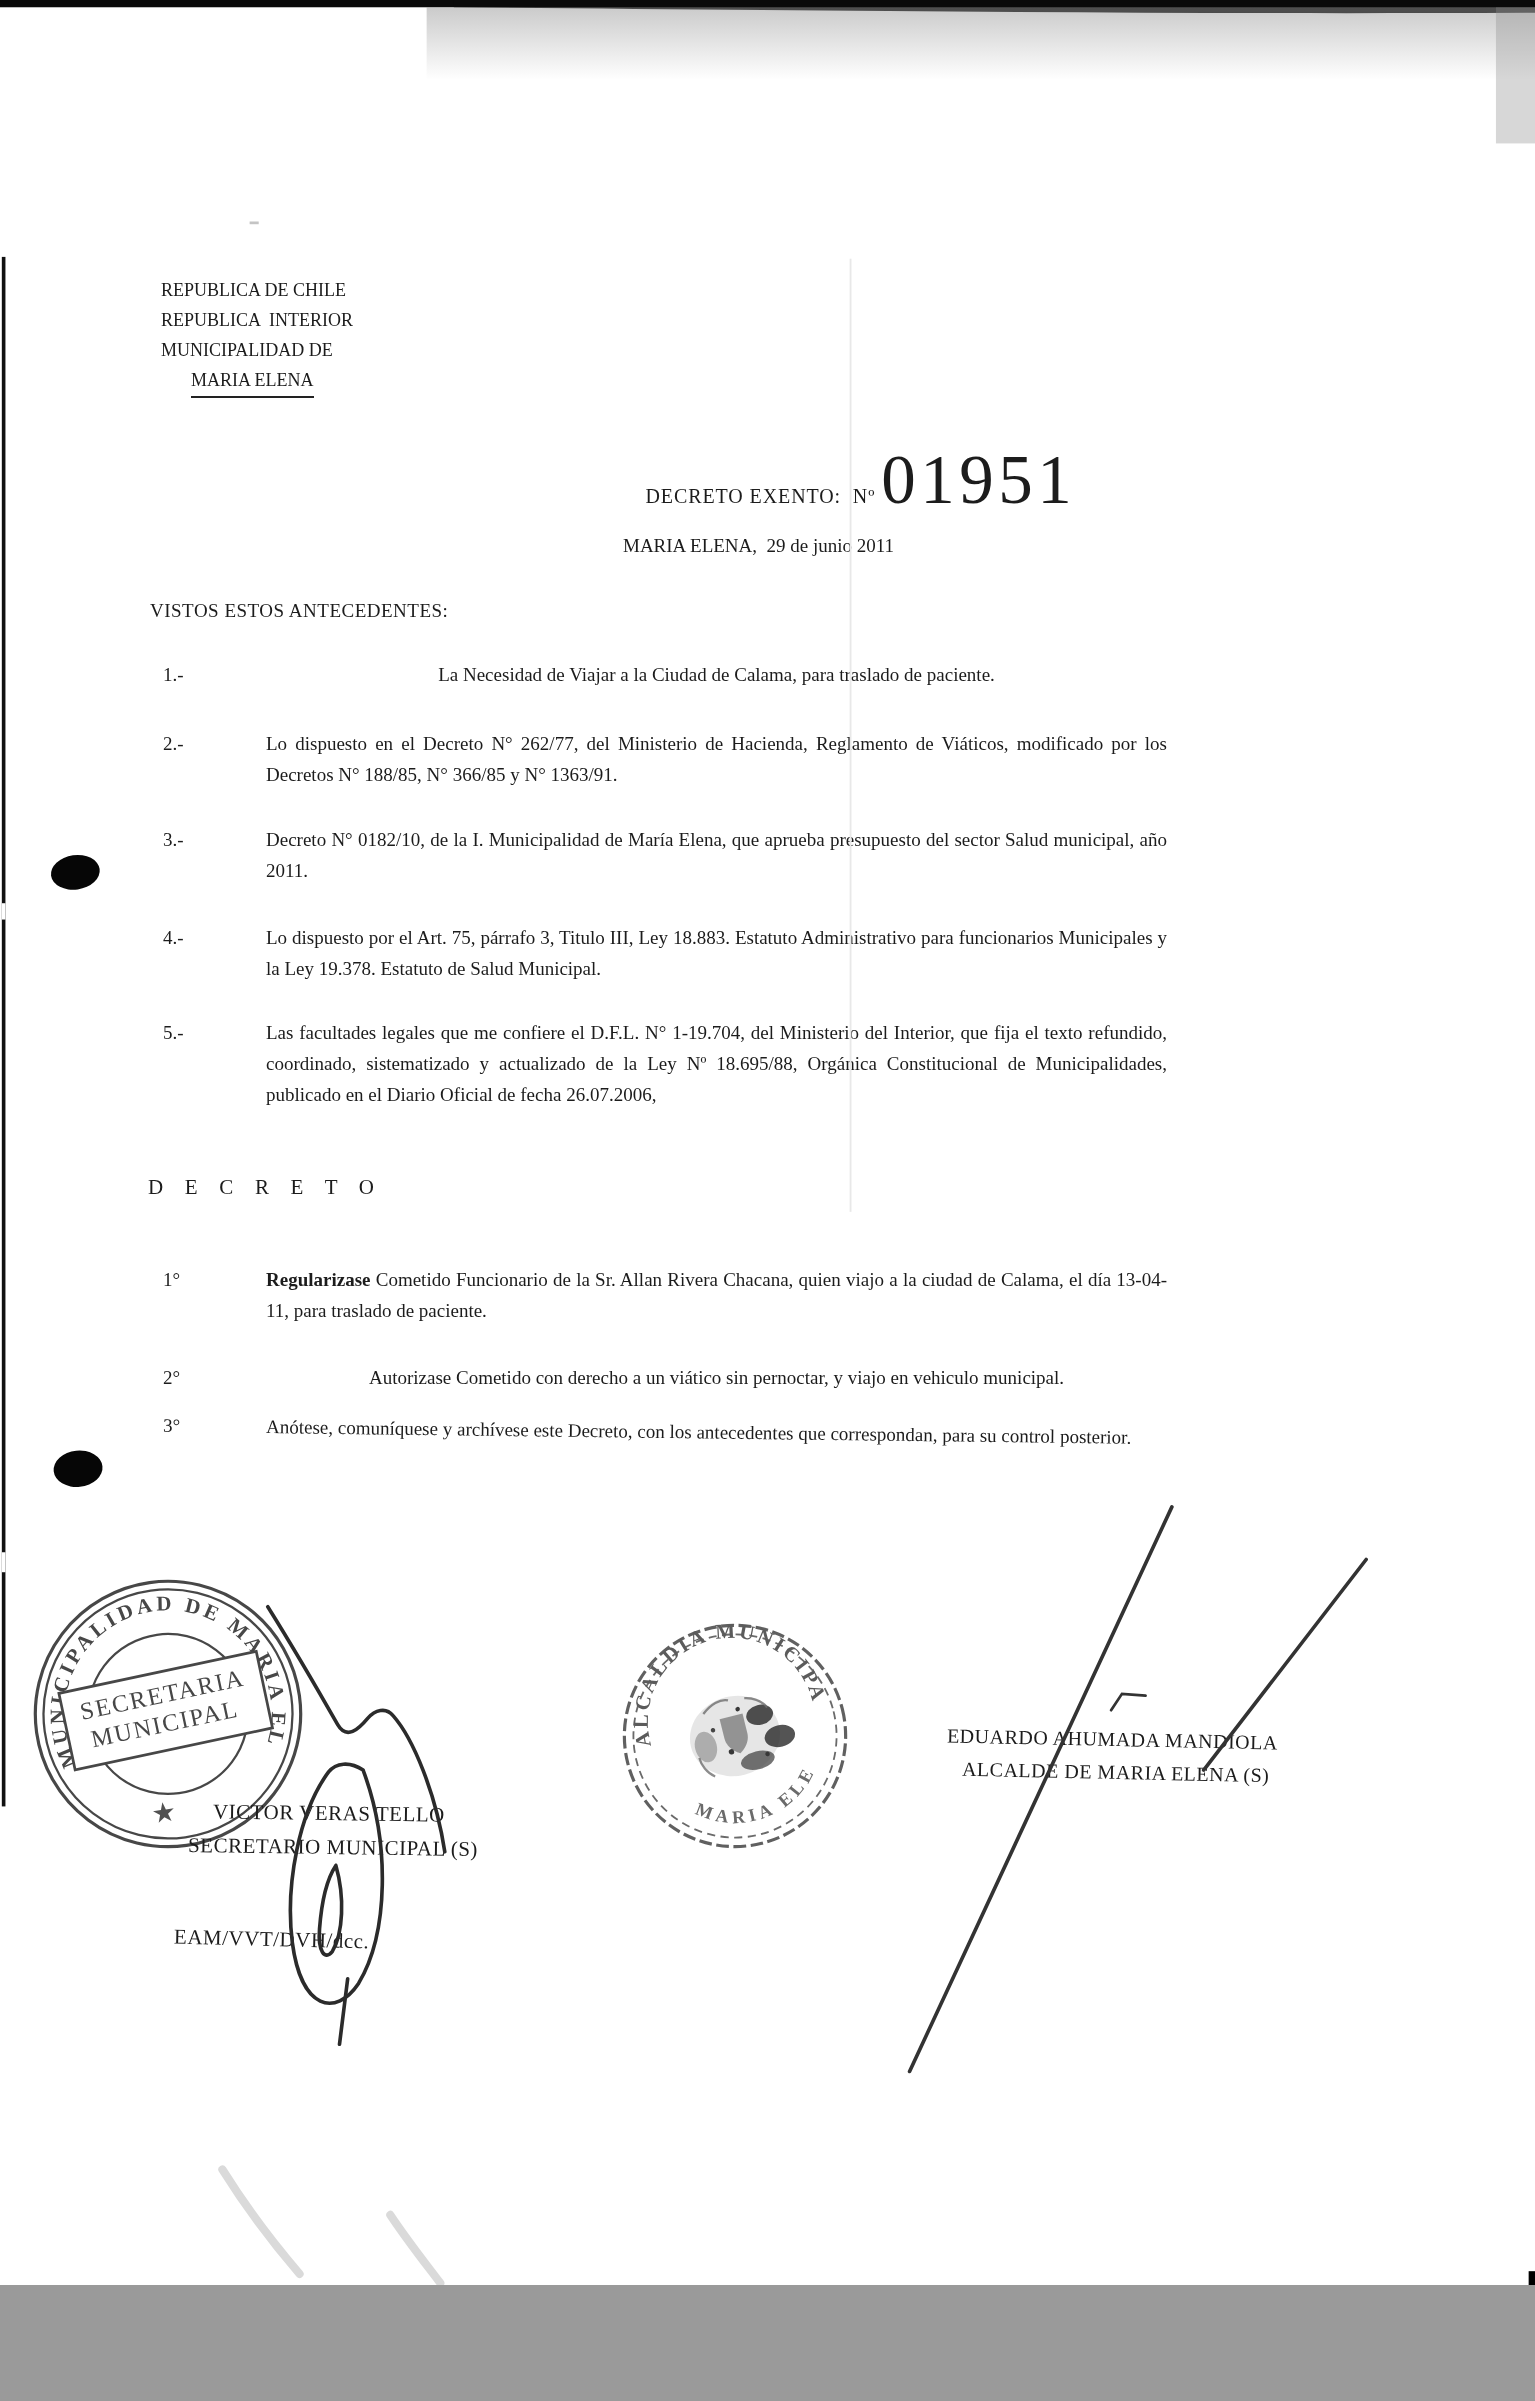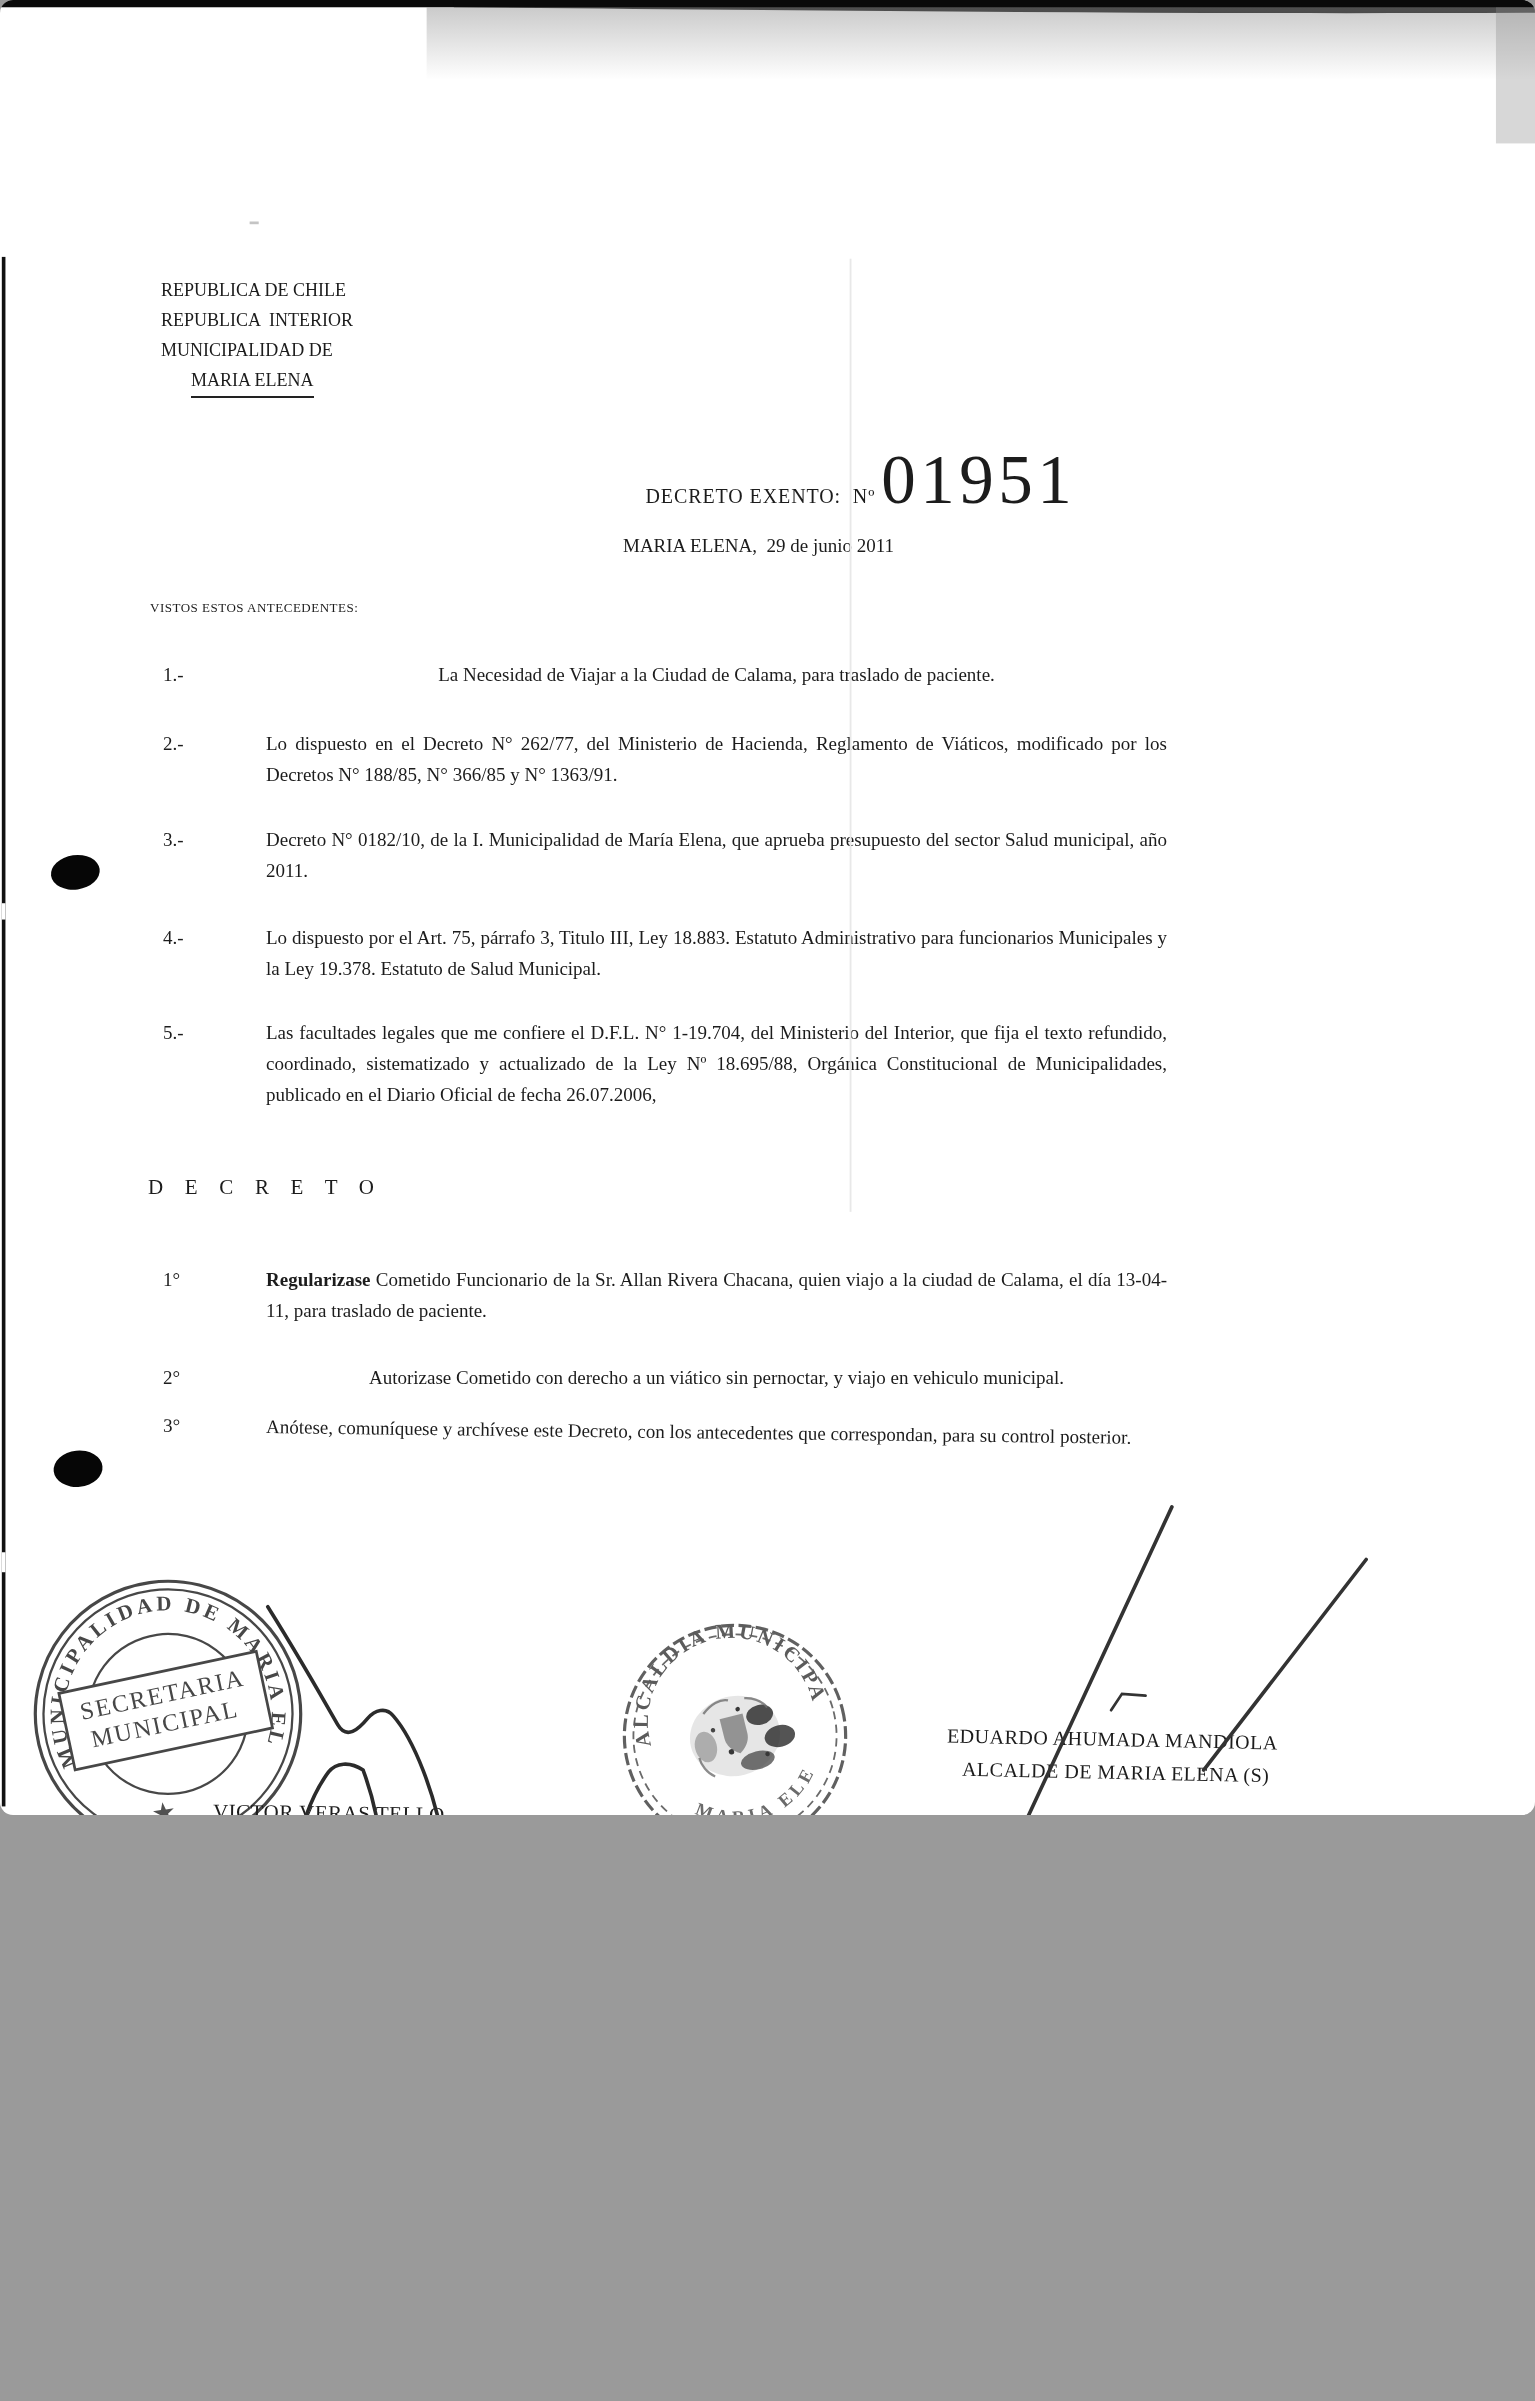--- a/index.html
+++ b/index.html
@@ -1,30 +1,30 @@
 <!DOCTYPE html>
 <html style="font-size:14.5px"><head>
 <meta charset="utf-8">
 <style>
   html,body{margin:0;padding:0;background:#9a9a9a;}
   .page{
-    position:relative;width:1535px;height:1815px;background:#ffffff;
-    overflow:hidden;font-family:"Liberation Serif","DejaVu Serif",serif;color:#1c1c1c;border-radius:13px;
+    position:relative;width:1535px;height:2285px;background:#ffffff;
+    overflow:hidden;font-family:"Liberation Serif","DejaVu Serif",serif;color:#1c1c1c;
   }
   .abs{position:absolute;}
   
   .hdr{left:161px;top:275px;font-size:18px;line-height:30px;}
   .hdr div{white-space:pre;}
   .hdr .u{margin-left:30px;border-bottom:2.7px solid #222;padding-bottom:0.9px;display:inline-block;}
   
   .decline{left:631px;top:429px;white-space:pre;}
   .decline .lbl{font-size:20px;letter-spacing:0.9px;}
   .decline .big{font-size:69px;letter-spacing:4.5px;line-height:69px;}
   .dateline{left:623px;top:535px;font-size:19px;white-space:pre;}
-  .vistos{left:150px;top:600px;font-size:13px;letter-spacing:0.5px;}
+  .vistos{left:150px;top:600px;font-size:19px;letter-spacing:0.5px;}
   
   .item{left:163px;width:1004px;font-size:19px;line-height:31px;}
   .item .n{position:absolute;left:0;top:0;}
   .item .t{display:block;margin-left:103px;text-align:justify;}
   .item .t.single{text-align:center;}
   .decreto-h{left:148px;top:1175px;font-size:21px;font-weight:normal;letter-spacing:8.2px;}
   .res .n{font-size:19px;}
   .b{font-weight:bold;margin-top:39px;}
   
   .sig{font-size:21px;letter-spacing:0.5px;}

